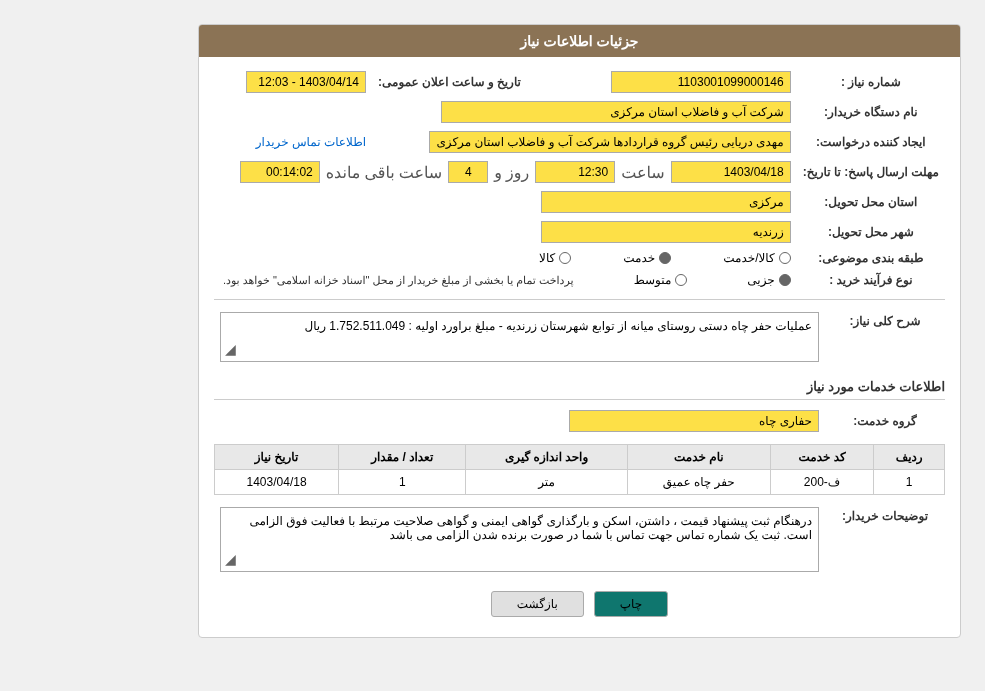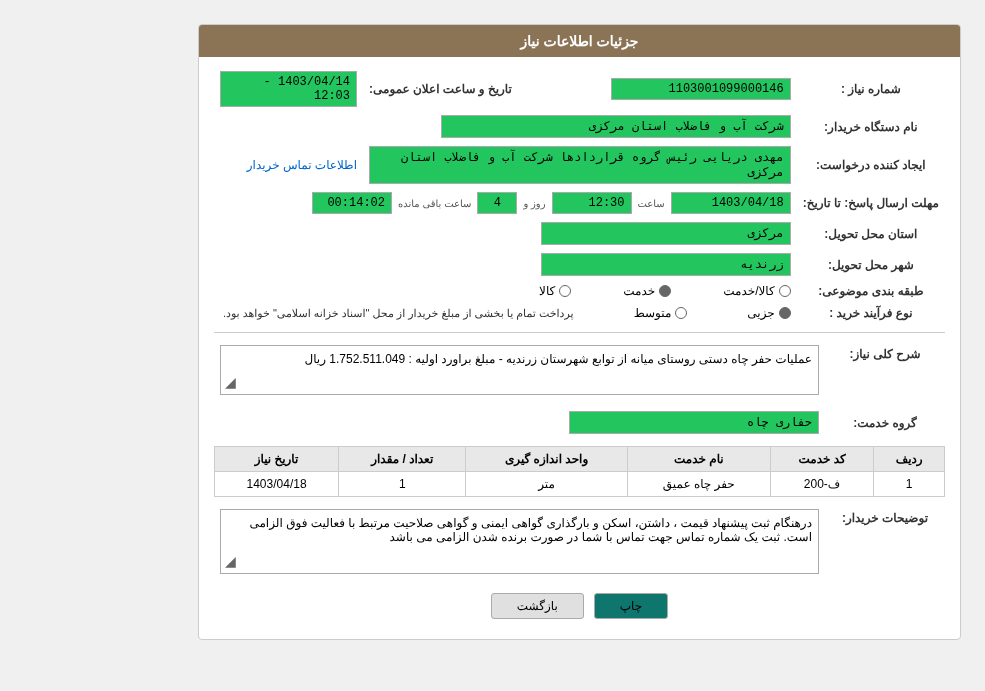--- a/index.html
+++ b/index.html
@@ -47,27 +47,27 @@
       font-weight: bold;
       white-space: nowrap;
       text-align: center;
       width: 120px;
     }
     .value-cell {
       text-align: right;
     }
     .input-box {
       border: 1px solid #aaa;
-      background: #22c55e;
+      background: #fde047;
       padding: 3px 6px;
       min-height: 22px;
       display: inline-block;
       min-width: 180px;
       font-size: 12px;
-      font-family: Liberation Mono, monospace;
+      font-family: Liberation Sans, sans-serif;
     }
     .input-box-wide {
       min-width: 350px;
     }
     .input-box-medium {
       min-width: 250px;
     }
     .input-box-small {
       min-width: 120px;
     }
@@ -177,22 +177,23 @@
     .btn-back {
       background: #e0e0e0;
     }
     .time-row {
       display: flex;
       align-items: center;
       gap: 6px;
       flex-direction: row;
     }
     .small-label {
-      font-size: 10px;
+      font-size: 16px;
       color: #555;
+      font-family: Liberation Serif, serif;
     }
     .notes-box {
       border: 1px solid #aaa;
       background: #fff;
       padding: 6px;
       min-height: 65px;
       font-size: 12px;
       font-family: Tahoma, Arial, sans-serif;
       position: relative;
       text-align: right;
@@ -317,20 +318,21 @@
           <td>
             <div class="description-box">
               <span>عملیات حفر چاه دستی روستای میانه از توابع شهرستان زرندیه - مبلغ براورد اولیه : 1.752.511.049 ریال</span>
               <span class="description-arrow">◢</span>
             </div>
           </td>
         </tr>
       </tbody>
         </table>
 
+      <div class="section-title">اطلاعات خدمات مورد نیاز</div>
 
       <table class="info-table">
         <tbody>
             <tr>
           <td class="label-cell">گروه خدمت:</td>
           <td>
             <span class="input-box input-box-medium">حفاری چاه</span>
           </td>
         </tr>
       </tbody>

